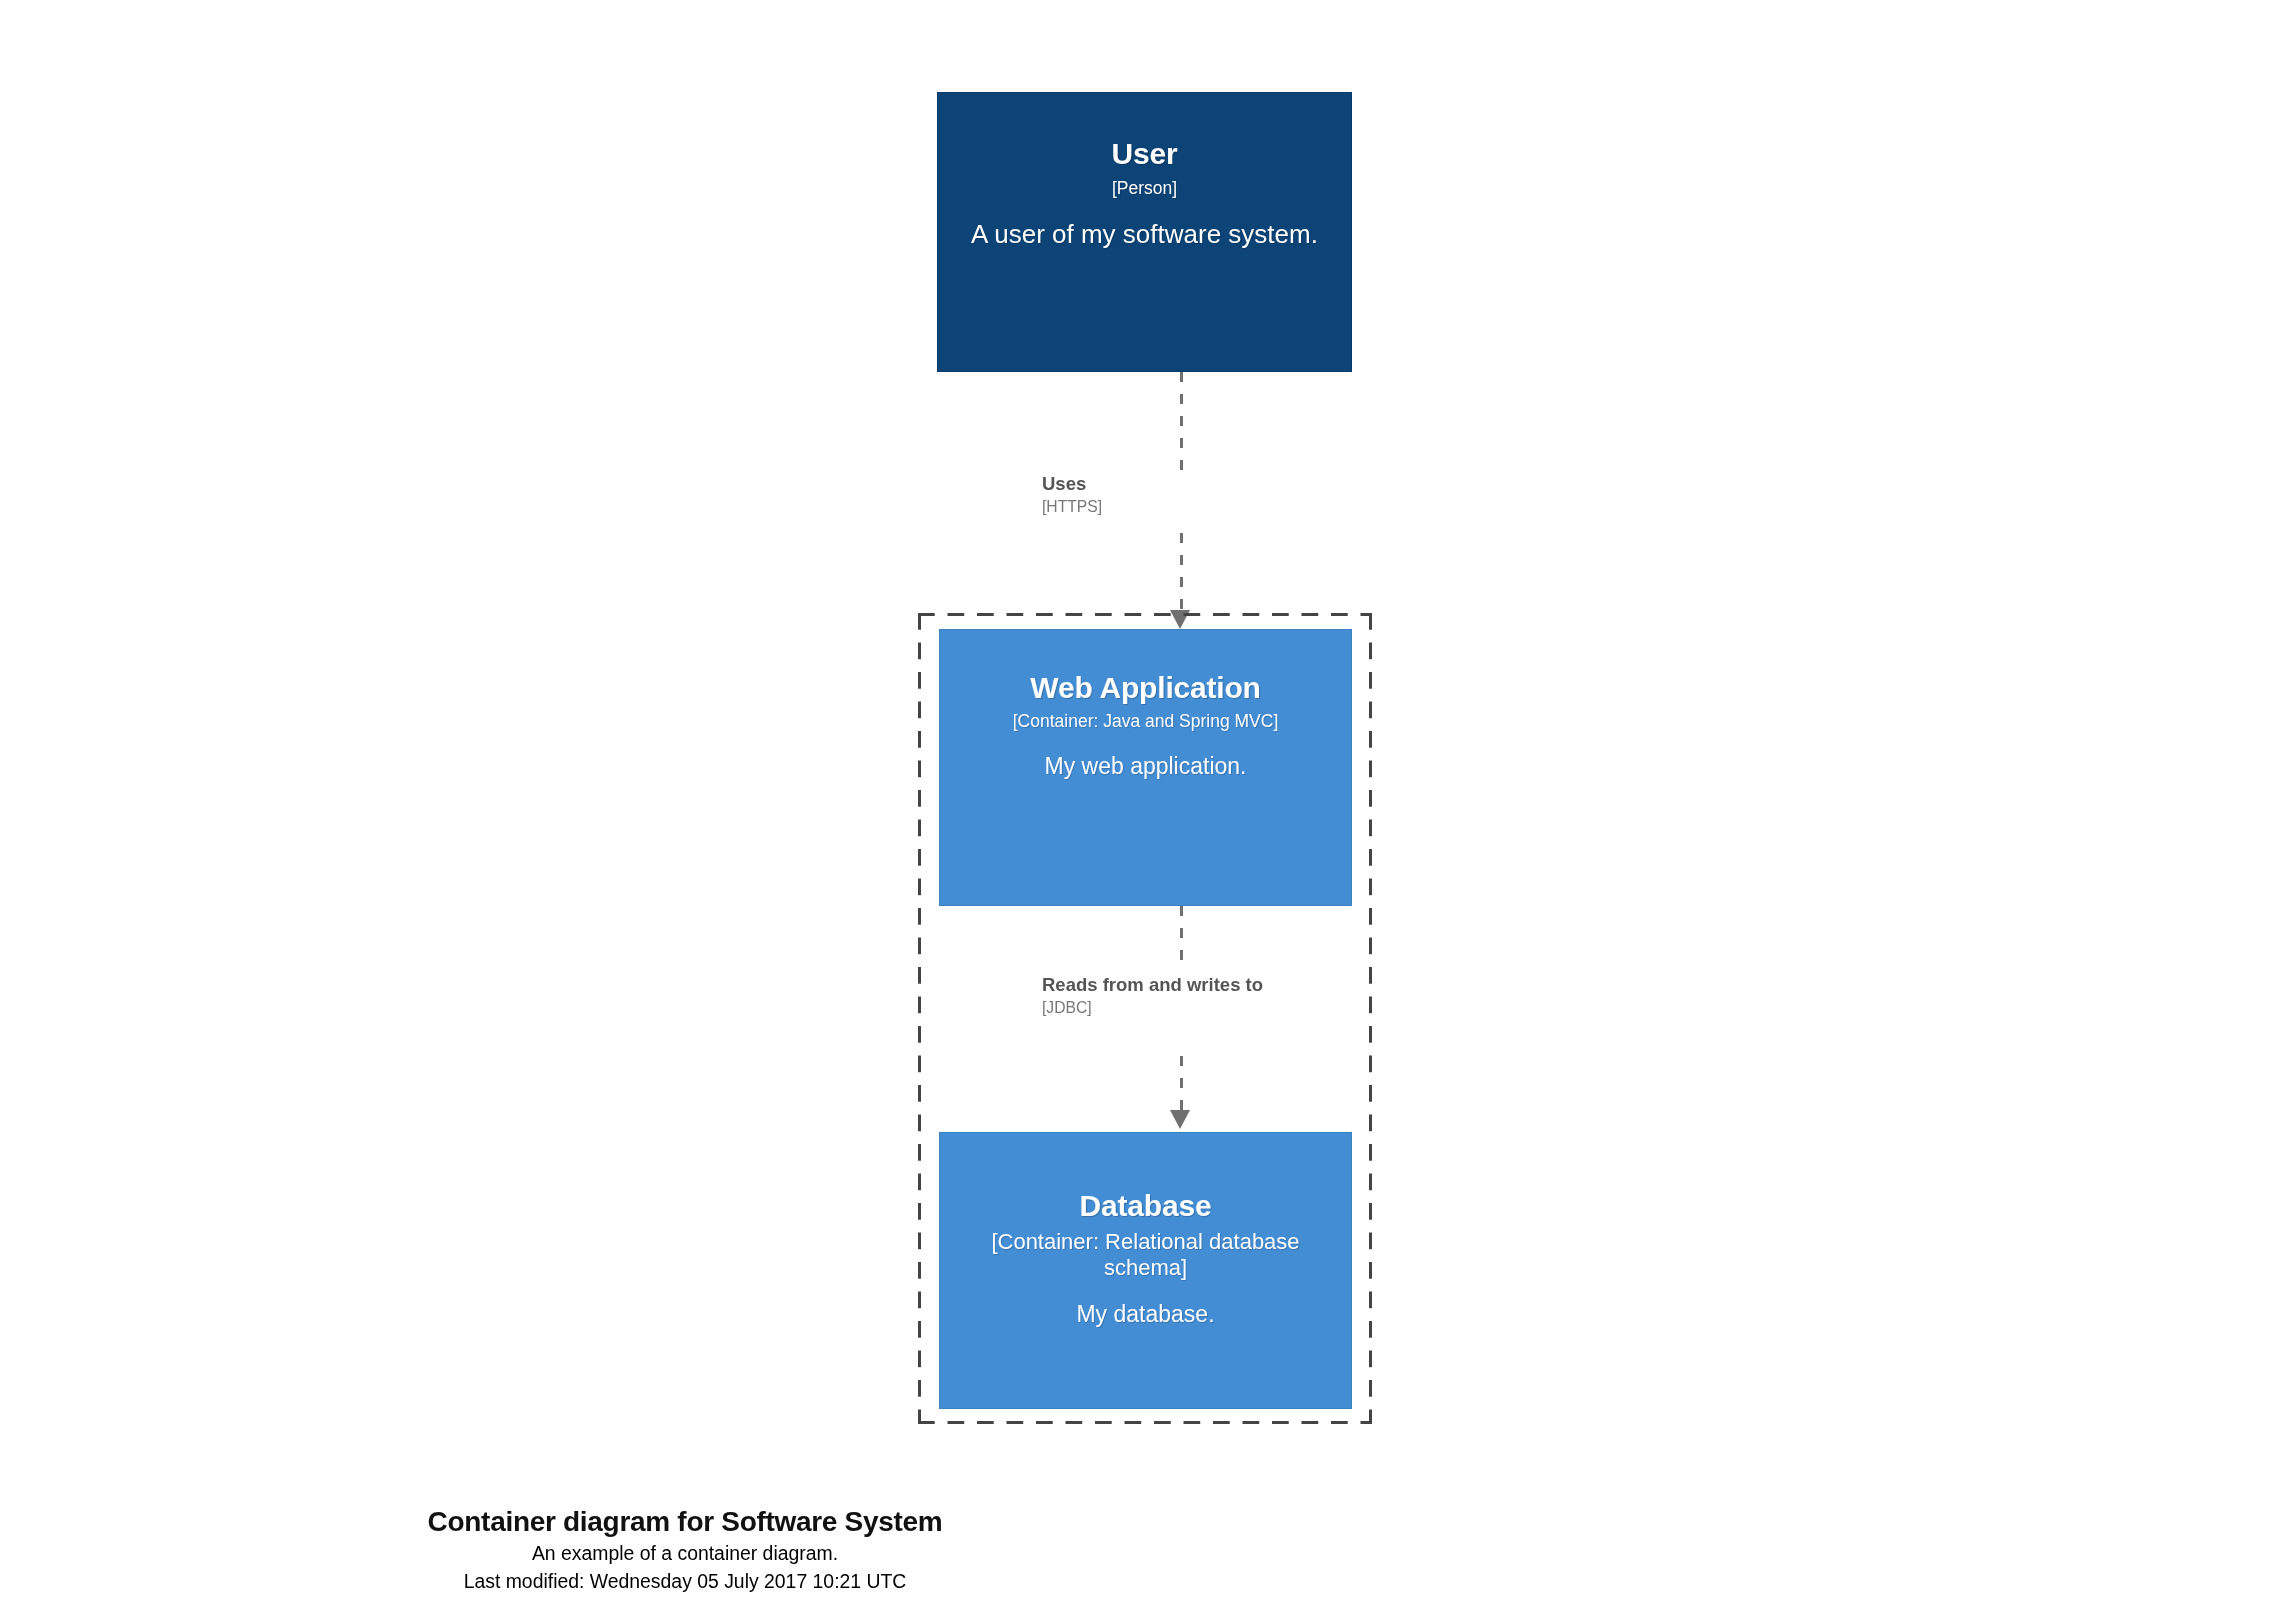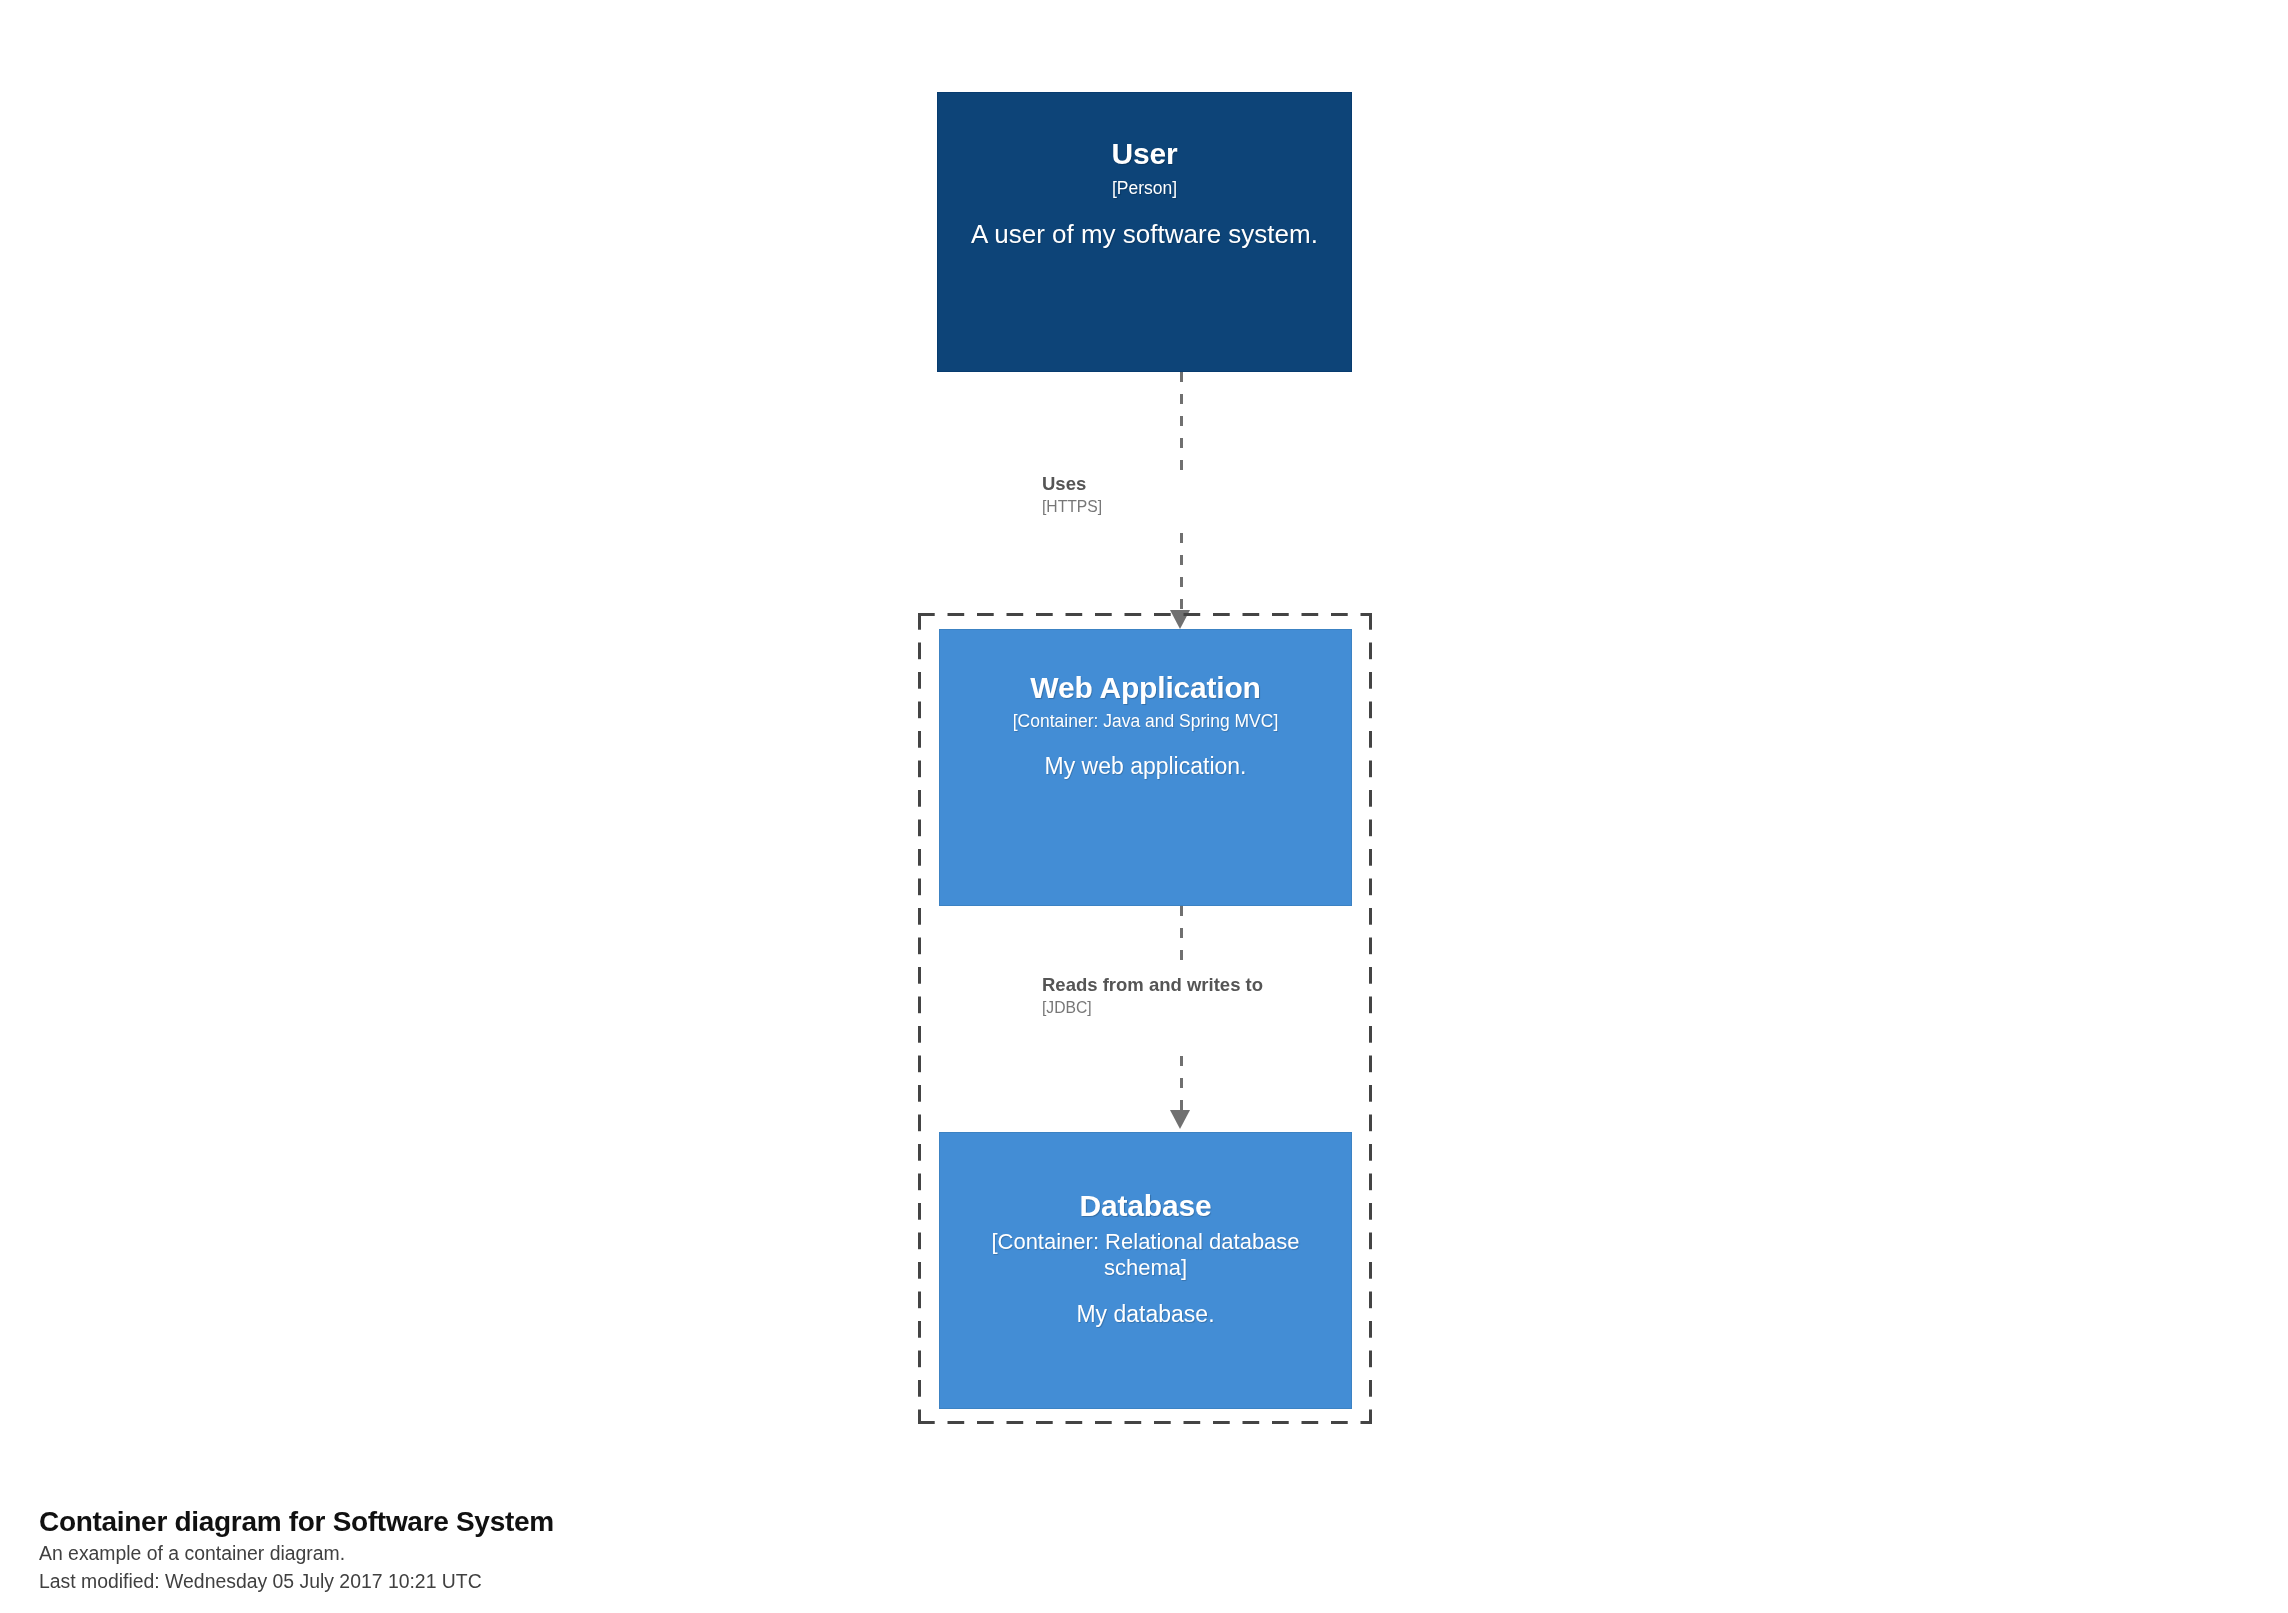--- a/index.html
+++ b/index.html
@@ -169,32 +169,33 @@
   #rel-rw-label    { left: 1006px; top: 974px; width: 277px; }
   #rel-rw-line2    { left: 1144px; top: 1056px; height: 59px; }
   #rel-rw-arrow    { left: 1134px; top: 1110px; }
 
   
   #caption {
     position: absolute;
     left: 39px;
     top: 1504px;
     width: 1292px;
+    text-align: center;
   }
   #caption-title {
     font-size: 28px;
     font-weight: bold;
     color: #111111;
     line-height: 1.25;
     letter-spacing: -0.3px;
   }
   #caption-subtitle,
   #caption-modified {
     font-size: 19.4px;
-    color: #404040;
+    color: #000000;
     line-height: 1.45;
   }
 </style>
 </head>
 <body>
 
 <div id="diagram-root">
 
   <div class="node" id="node-user">
     <div class="node-inner">

